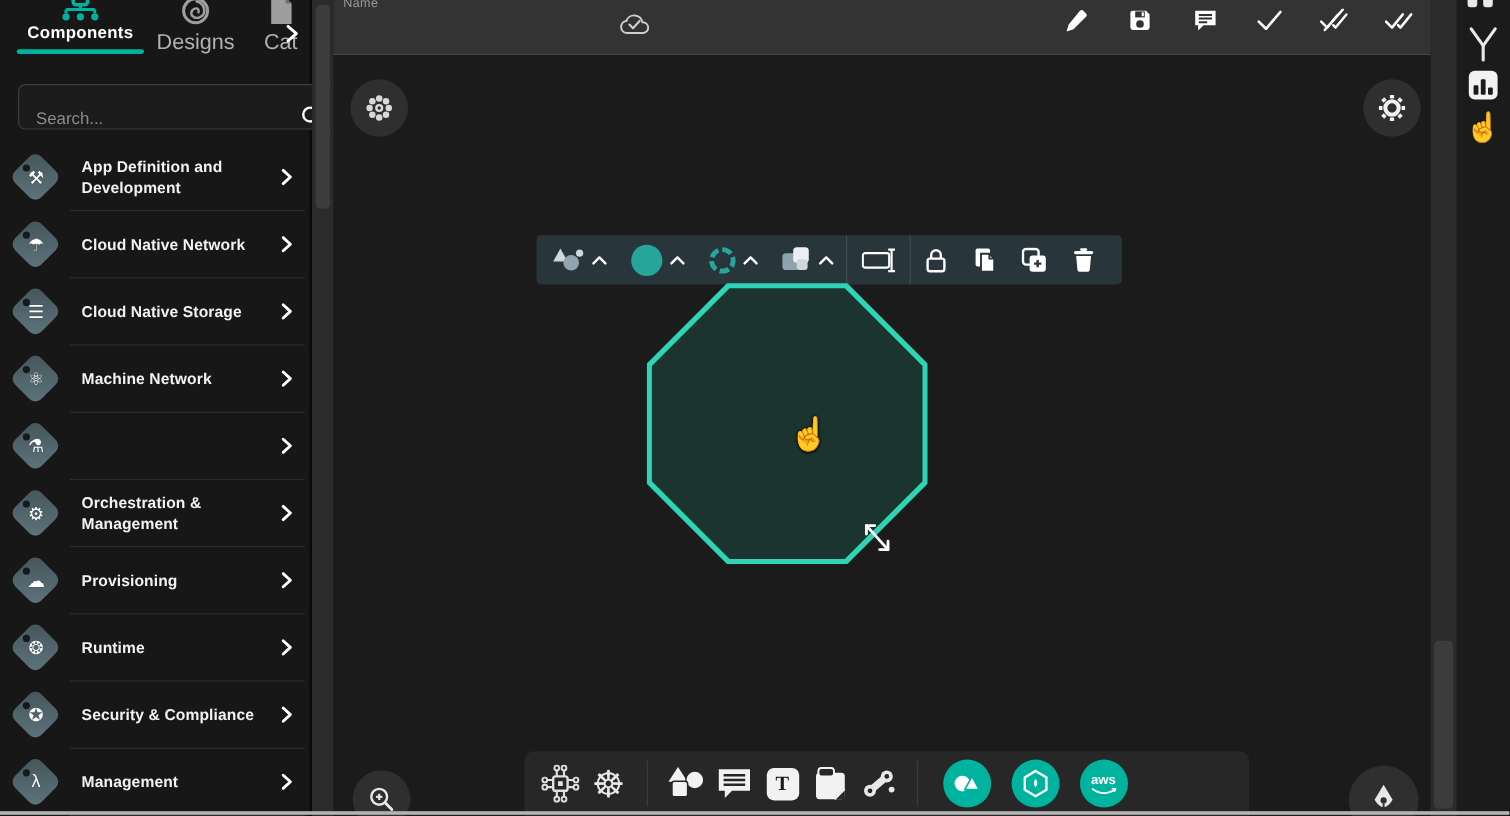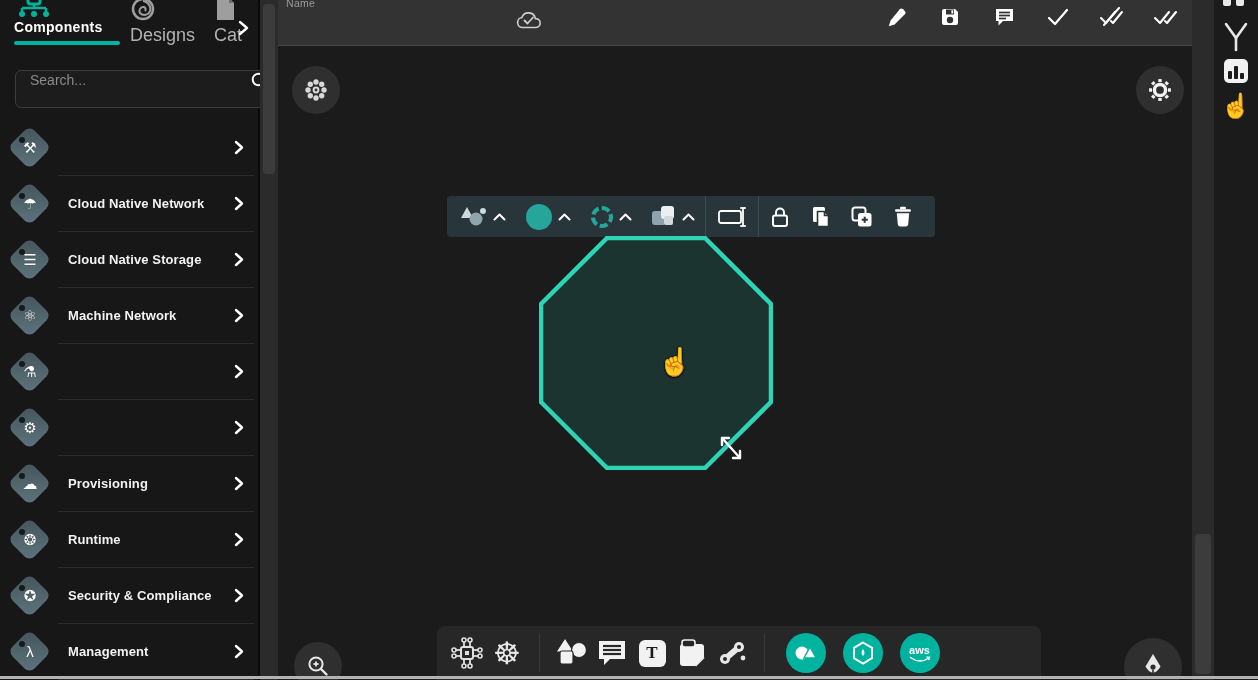--- a/index.html
+++ b/index.html
@@ -4,30 +4,30 @@
 <style>
   html,body{margin:0;padding:0}
   body{width:1258px;height:680px;position:relative;overflow:hidden;background:#1e1e1e;
        font-family:"Liberation Sans",sans-serif;-webkit-font-smoothing:antialiased}
   svg{display:block}
 
   
   .sidebar{position:absolute;left:0;top:0;width:260px;height:680px;background:#171717;
            border-right:2px solid #0a0a0a;box-sizing:border-box}
   .tabs{position:relative;height:60px}
-  .tab{position:absolute;top:0;display:flex;flex-direction:column;cursor:pointer}
+  .tab{position:absolute;top:0;display:flex;flex-direction:column;align-items:center;cursor:pointer}
   .tab-components{left:14px;width:106px}
   .tab-components .tab-label{font-size:14px;font-weight:bold;color:#fff;margin-top:1px;letter-spacing:.3px}
   .tab-underline{width:100%;height:4px;border-radius:2px;background:#00b39f;margin-top:6px}
   .tab-designs{left:130px;width:66px}
   .tab-catalog{left:214px;width:40px;overflow:hidden}
   .tab-dim .tab-label{font-size:18px;color:#b2b2b2;margin-top:3px;white-space:nowrap}
   .tabs-chev{position:absolute;left:238px;top:20px;cursor:pointer}
   .search{position:absolute;left:15px;top:70px;width:268px;height:38px;border:1px solid #3d3d3d;
-          border-radius:6px;background:#1c1c1c;display:flex;align-items:flex-start;padding:0 12px;box-sizing:border-box}
+          border-radius:6px;background:#1c1c1c;display:flex;align-items:flex-end;padding:0 12px;box-sizing:border-box}
   .search input{flex:1;background:none;border:none;outline:none;color:#eee;font-size:14px;min-width:0}
   .search input::placeholder{color:#8b8b8b}
   .cats{position:absolute;left:0;top:120px;width:258px;bottom:0;overflow:hidden}
   .cat-row{display:flex;align-items:center;padding:3px 8px;min-height:49px;cursor:pointer}
   .tag{width:44px;height:44px;position:relative;flex:none}
   .tag-body{position:absolute;left:6px;top:6px;width:31px;height:31px;border-radius:7px;
             background:linear-gradient(135deg,#44555b,#5e747c);transform:rotate(45deg)}
   .tag-hole{position:absolute;left:11px;top:11px;width:6px;height:6px;border-radius:50%;background:#141a1c;z-index:1}
   .tag-glyph{position:absolute;inset:0;display:flex;align-items:center;justify-content:center;
              color:#fff;font-size:15px;z-index:1;text-shadow:0 0 1px #2b3639}
@@ -154,20 +154,21 @@
   </div>
 
   <nav class="cats">
 
     <div class="cat-row">
       <span class="tag">
           <span class="tag-body"></span>
           <span class="tag-hole"></span>
           <span class="tag-glyph">⚒</span>
         </span>
+      <span class="cat-label">App Definition and Development</span>
       <span class="cat-chev">
           <svg width="10" height="15" viewBox="0 0 10 15">
             <polyline points="2,2 8,7.5 2,13" fill="none" stroke="#fff" stroke-width="2.4" stroke-linecap="round" stroke-linejoin="round"></polyline>
           </svg>
         </span>
     </div>
     <div class="sep"></div>
     <div class="cat-row">
       <span class="tag">
           <span class="tag-body"></span>
@@ -222,20 +223,21 @@
           </svg>
         </span>
     </div>
     <div class="sep"></div>
     <div class="cat-row">
       <span class="tag">
           <span class="tag-body"></span>
           <span class="tag-hole"></span>
           <span class="tag-glyph">⚙</span>
         </span>
+      <span class="cat-label">Orchestration &amp; Management</span>
       <span class="cat-chev">
           <svg width="10" height="15" viewBox="0 0 10 15">
             <polyline points="2,2 8,7.5 2,13" fill="none" stroke="#fff" stroke-width="2.4" stroke-linecap="round" stroke-linejoin="round"></polyline>
           </svg>
         </span>
     </div>
     <div class="sep"></div>
     <div class="cat-row">
       <span class="tag">
           <span class="tag-body"></span>

